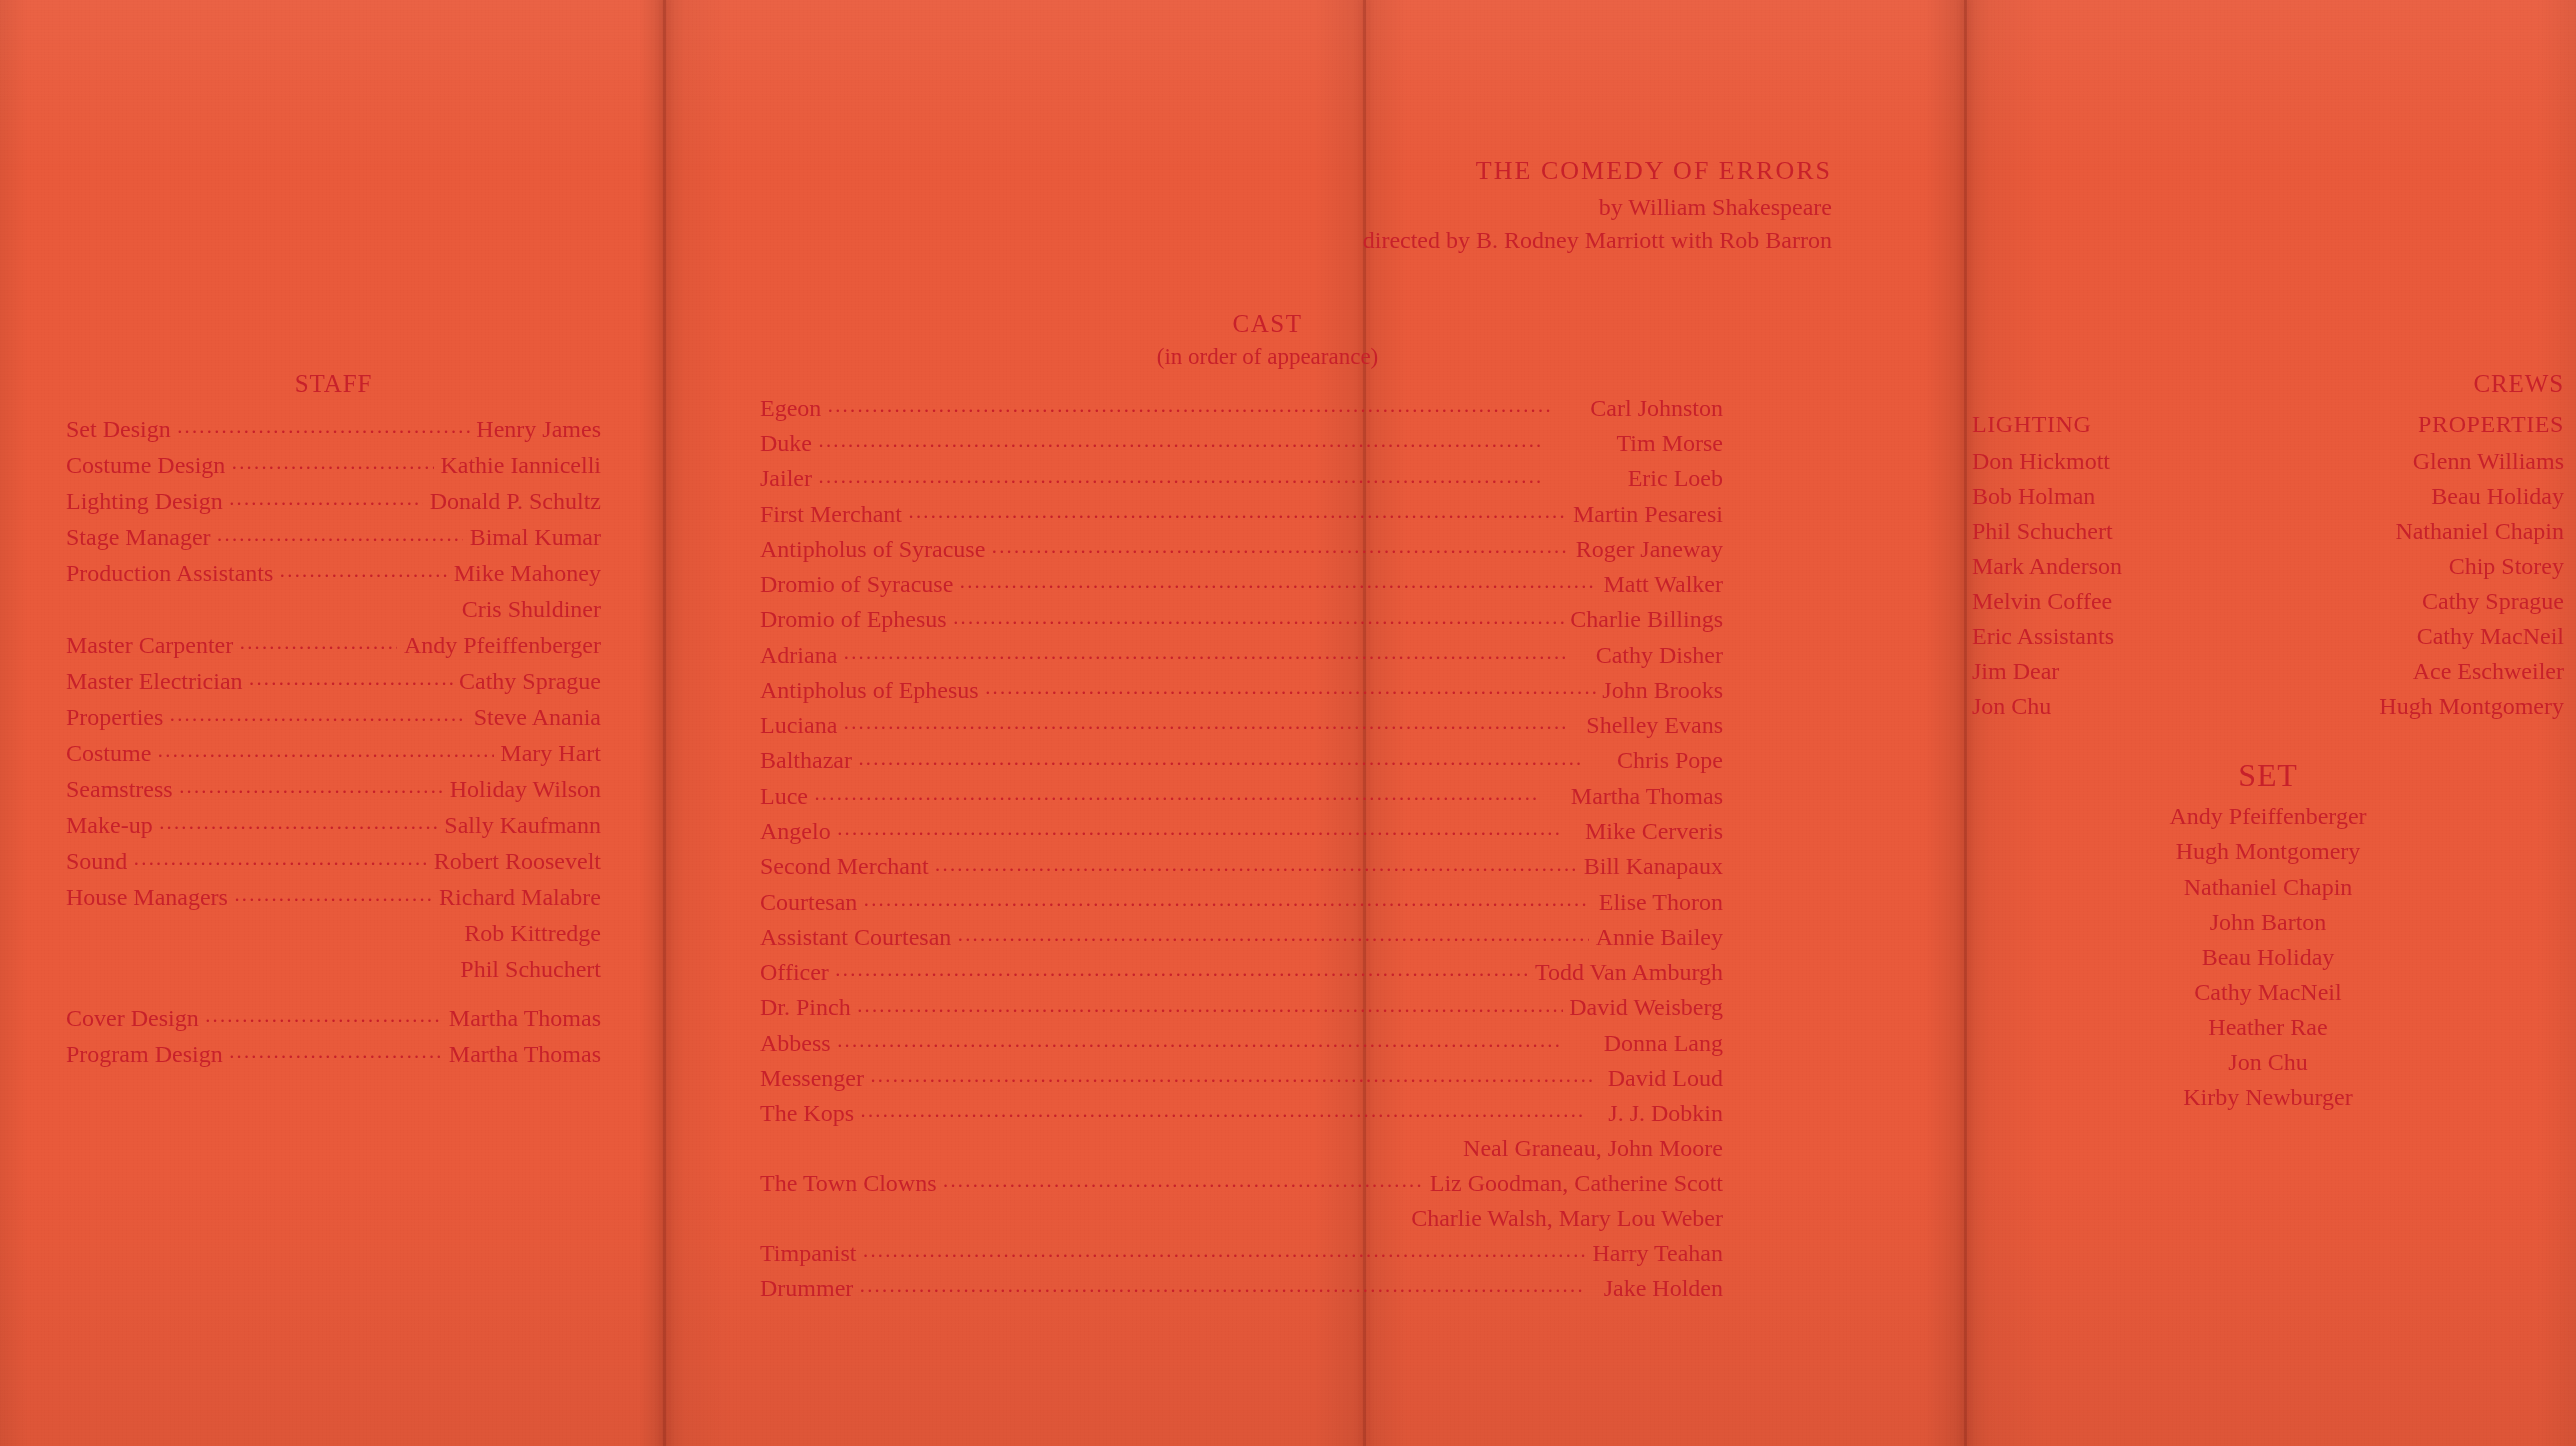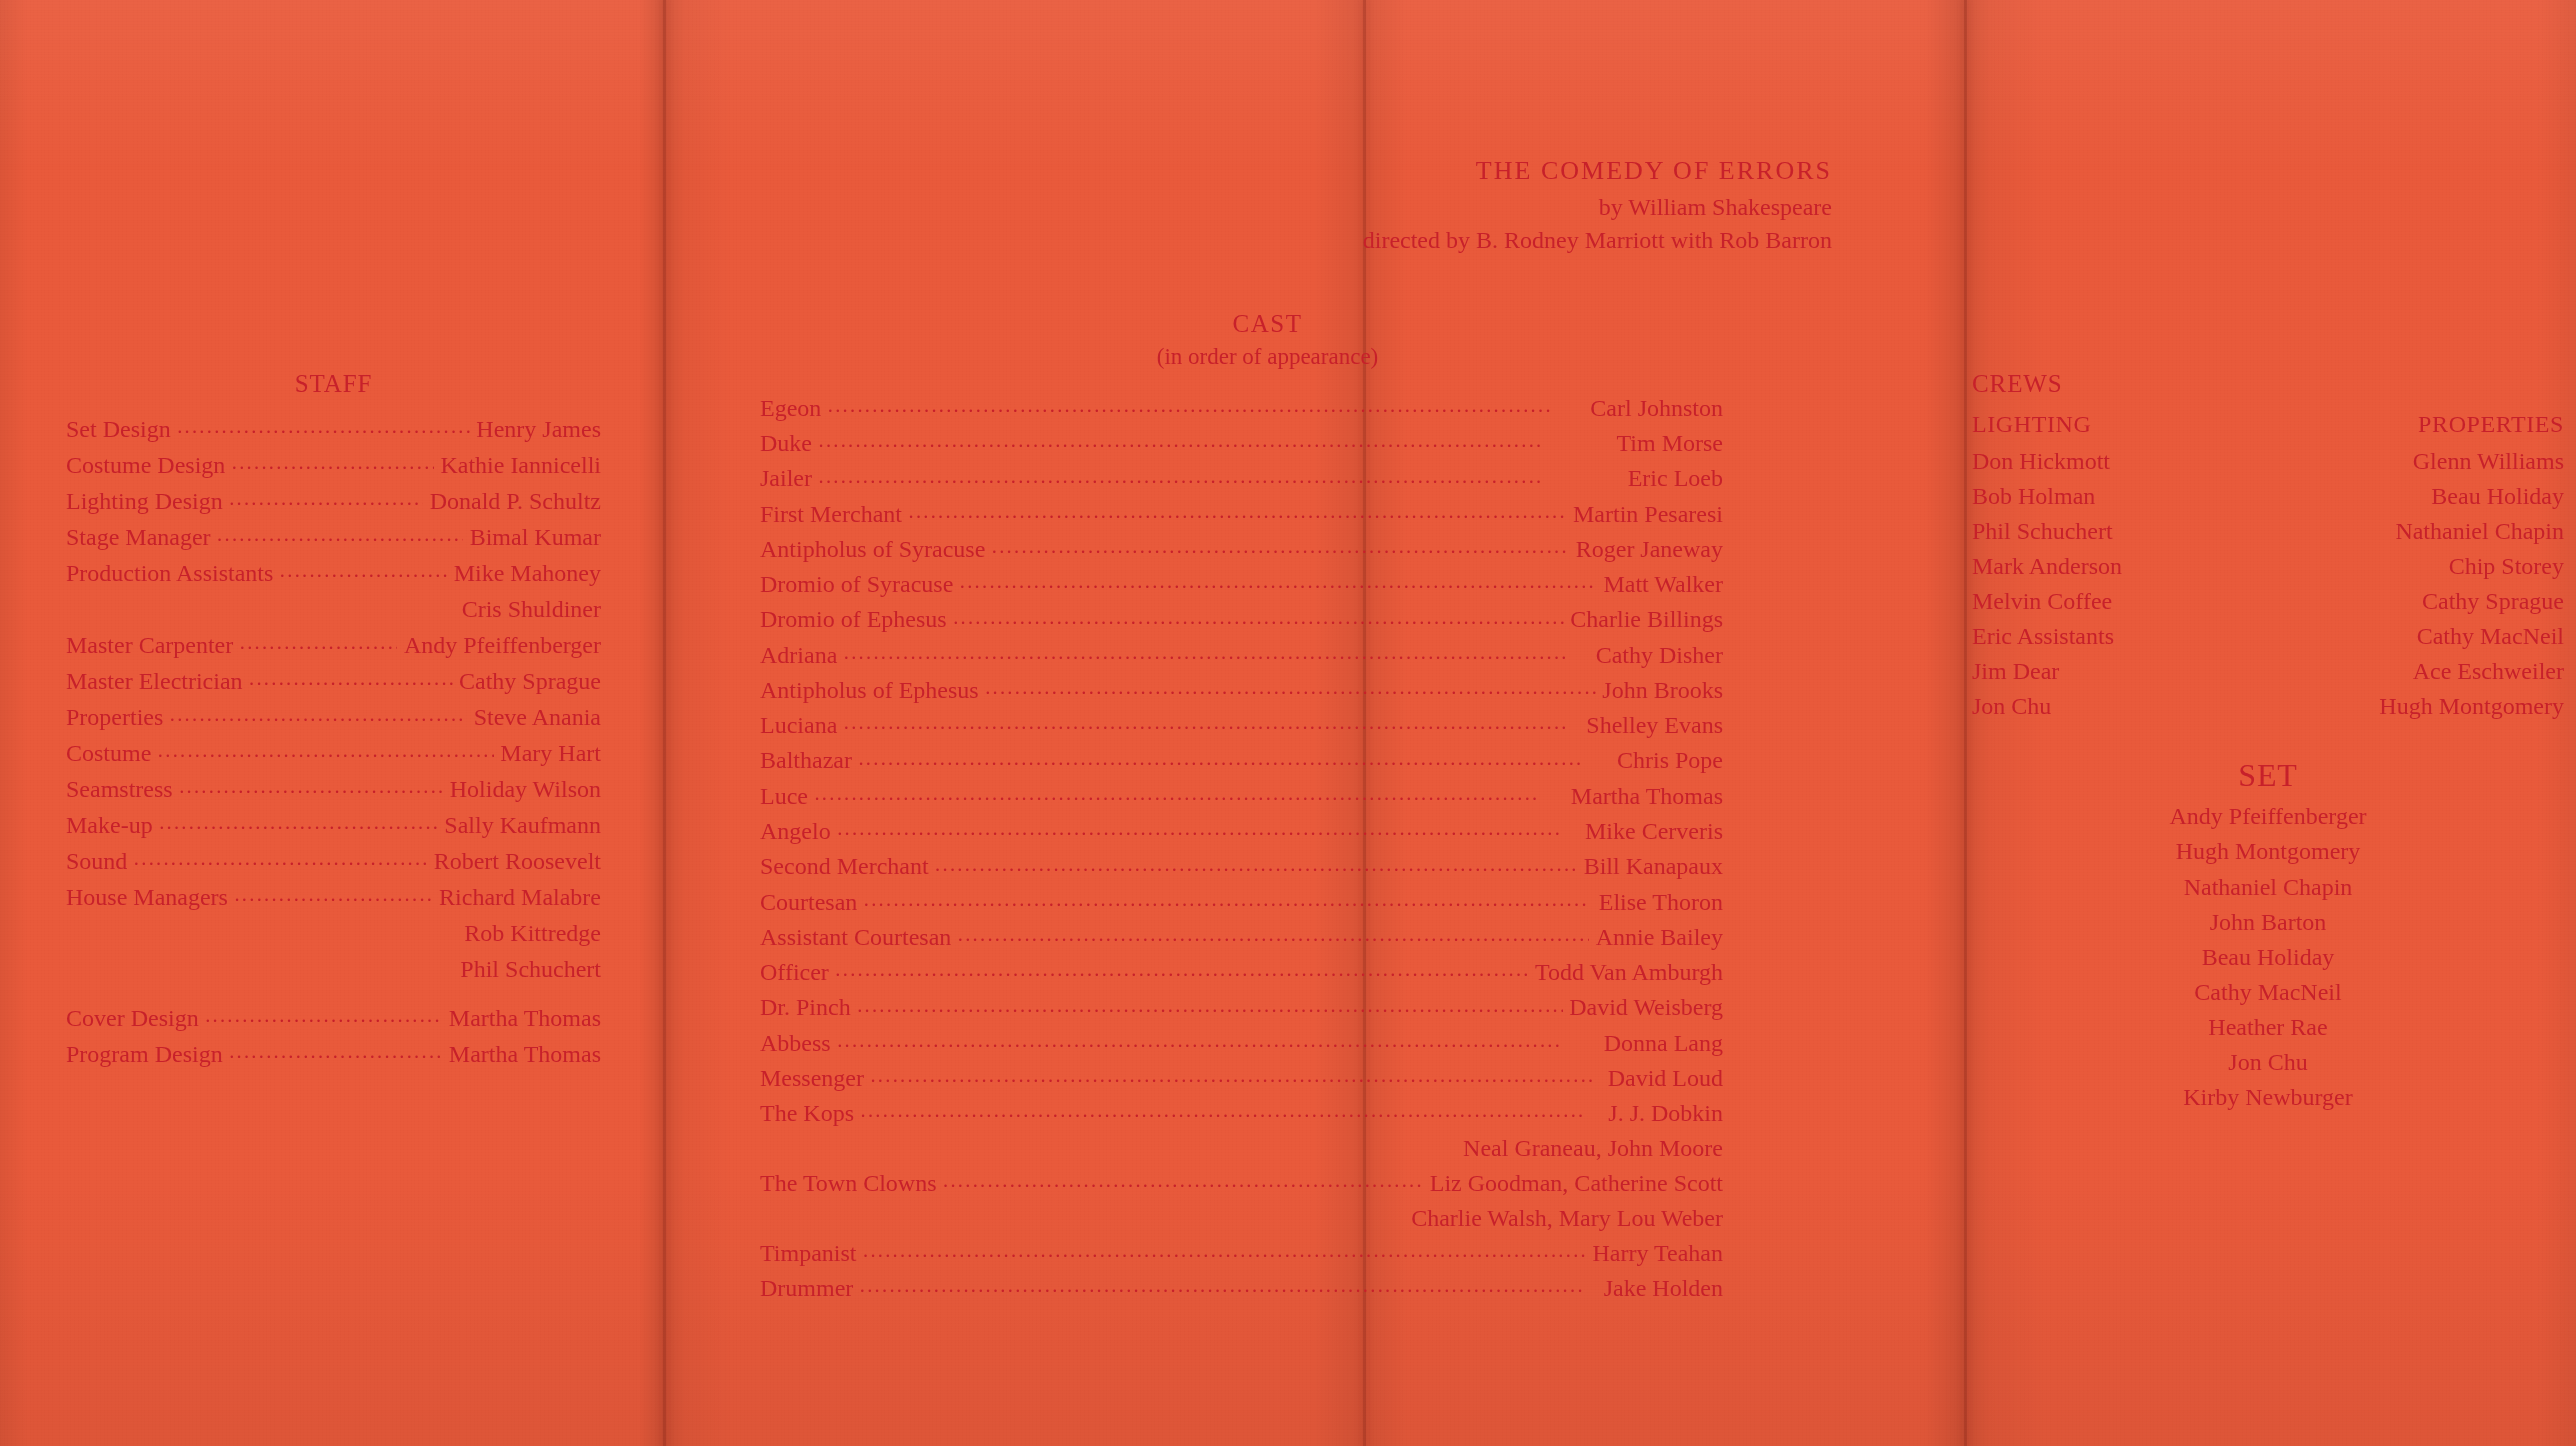--- a/index.html
+++ b/index.html
@@ -146,21 +146,21 @@
   #cast-list .dots-row { line-height: 1.47; }
 
   
   #crews-panel {
     position: absolute;
     left: 1972px;
     top: 370px;
     width: 592px;
   }
   #crews-panel .crews-title {
-    text-align: left;
+    text-align: right;
     font-size: 25px;
     letter-spacing: 0.9px;
     margin-bottom: 13px;
   }
   .crew-cols {
     display: flex;
     justify-content: space-between;
   }
   .crew-col { width: 46%; }
   .crew-col.left { text-align: left; }

